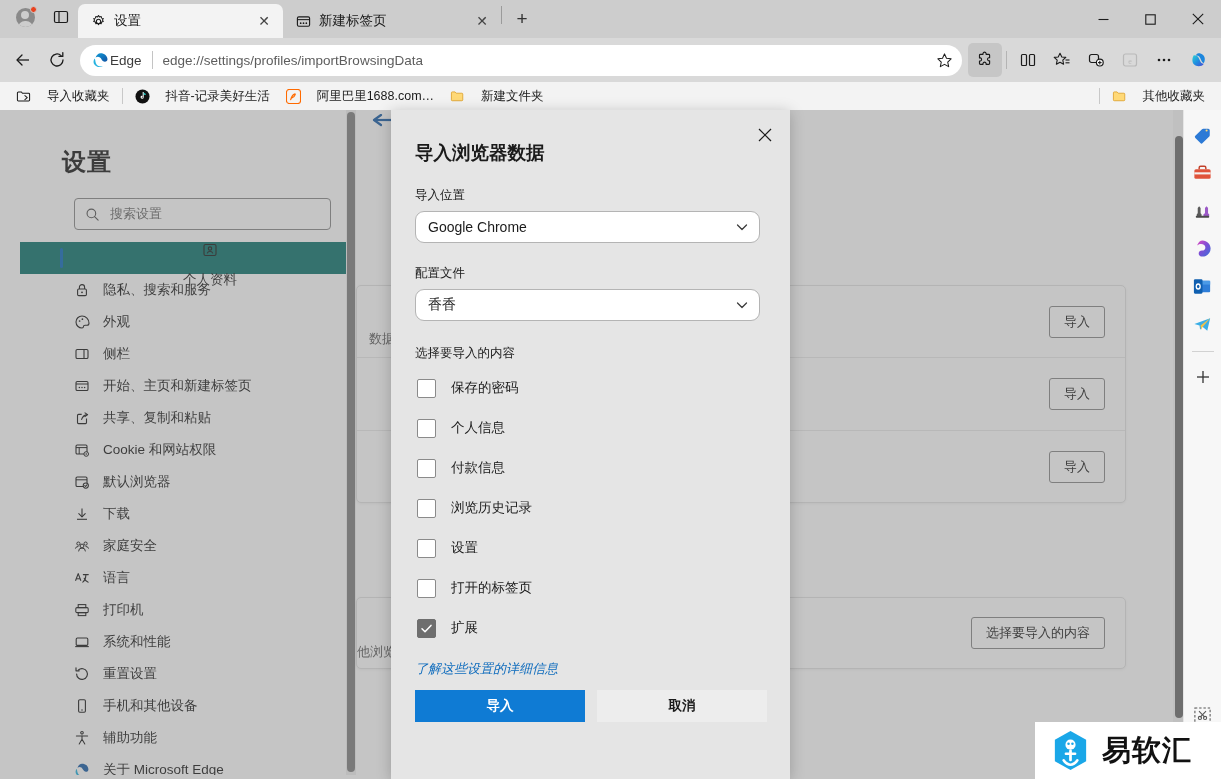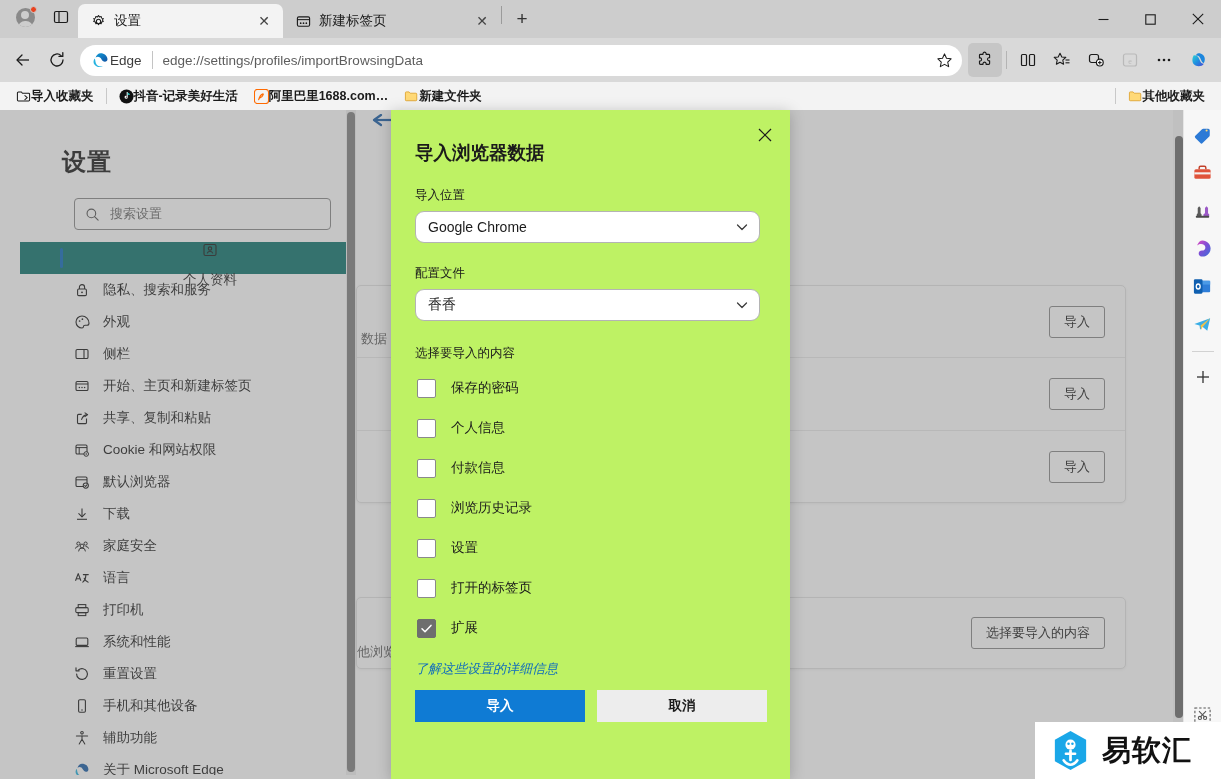--- a/index.html
+++ b/index.html
@@ -95,22 +95,22 @@
   .tdiv { width: 1px; height: 18px; background: #b4b4b4; margin: 0 4px; flex: none; }
   .tbtn.highlight { background: #c6c6c6; }
 
   
   .bookmarks {
     position: absolute; left: 0; top: 82px; width: 1221px; height: 28px;
     background: #f3f3f3; display: flex; align-items: center; padding: 0 8px;
     font-size: 12.5px; color: #1b1b1b;
   }
   .bm {
-    display: flex; align-items: center; gap: 0; padding: 3px 8px;
-    border-radius: 4px; cursor: pointer; white-space: nowrap; font-weight: bold;
+    display: flex; align-items: center; gap: 16px; padding: 3px 8px;
+    border-radius: 4px; cursor: pointer; white-space: nowrap;
   }
   .bm-sep { width: 1px; height: 16px; background: #c8c8c8; margin: 0 4px; }
   .bm-right { margin-left: auto; display: flex; align-items: center; }
 
   
   .page {
     position: absolute; left: 0; top: 110px; width: 1183px; height: 669px;
     background: #ffffff; overflow: hidden;
   }
   .page-dim {
@@ -208,21 +208,21 @@
   .rail-ico {
     width: 32px; height: 32px; margin-bottom: 6px; cursor: pointer;
     display: flex; align-items: center; justify-content: center; border-radius: 5px;
   }
   .rail-div { width: 22px; height: 1px; background: #d2d2d2; margin: 5px 0 9px; }
   .rail-spacer { flex: 1; }
 
   
   .modal {
     position: absolute; left: 391px; top: 110px; width: 399px; height: 669px;
-    background: #bef264; box-shadow: 0 2px 14px rgba(0,0,0,0.22);
+    background: #e5e5e5; box-shadow: 0 2px 14px rgba(0,0,0,0.22);
     z-index: 50;
   }
   .modal-close {
     position: absolute; right: 10px; top: 10px; width: 30px; height: 30px;
     display: flex; align-items: center; justify-content: center;
     cursor: pointer; border-radius: 4px; color: #1b1b1b;
   }
   .modal-title {
     font-size: 18.5px; font-weight: bold; color: #1b1b1b;
     margin: 30px 0 0 24px;
@@ -686,21 +686,21 @@
       <div class="content">
         <div class="back-arrow">
           <svg width="32" height="20" viewBox="0 0 32 20">
             <line x1="6" y1="6" x2="28" y2="6" stroke="#1b5fa8" stroke-width="2.2"></line>
             <polyline points="13,1 6,6 13,11" fill="none" stroke="#1b5fa8" stroke-width="2.2" stroke-linecap="round" stroke-linejoin="round"></polyline>
           </svg>
         </div>
 
         <div class="card" style="left:0px; top:175px; width:770px; height:218px;">
           <div class="card-row" style="height:72px;">
-            <span class="row-text" style="left:4px; top:44px;">数据</span>
+            <span class="row-text" style="left:12px; top:44px;">数据</span>
             <button class="btn-outline">导入</button>
           </div>
           <div class="card-row" style="height:73px;">
             <button class="btn-outline">导入</button>
           </div>
           <div class="card-row" style="height:72px;">
             <button class="btn-outline">导入</button>
           </div>
         </div>
 

